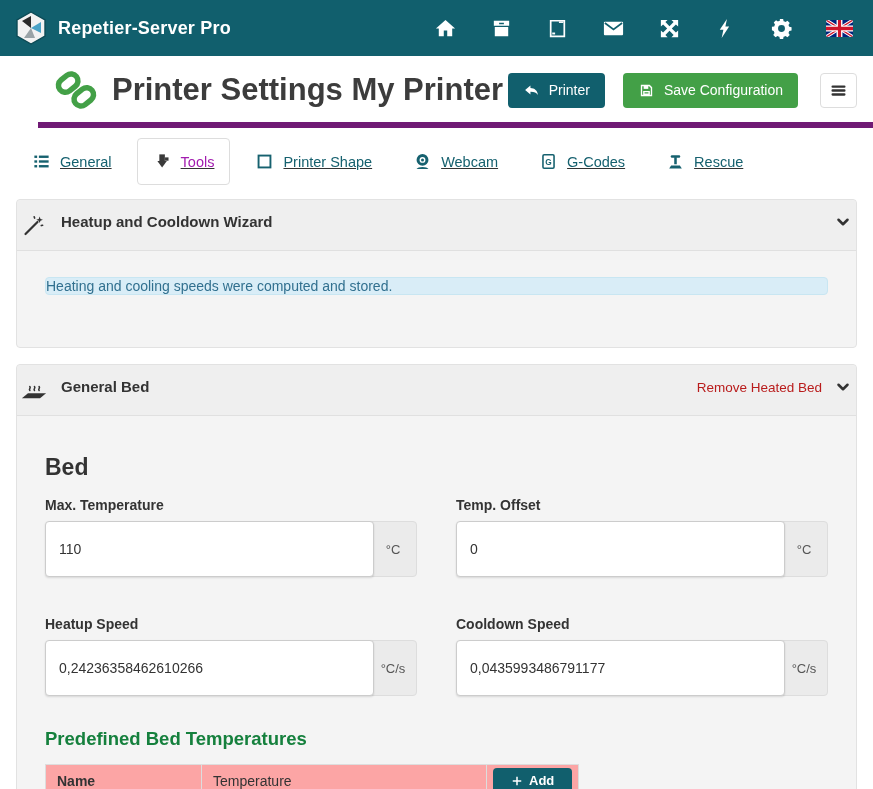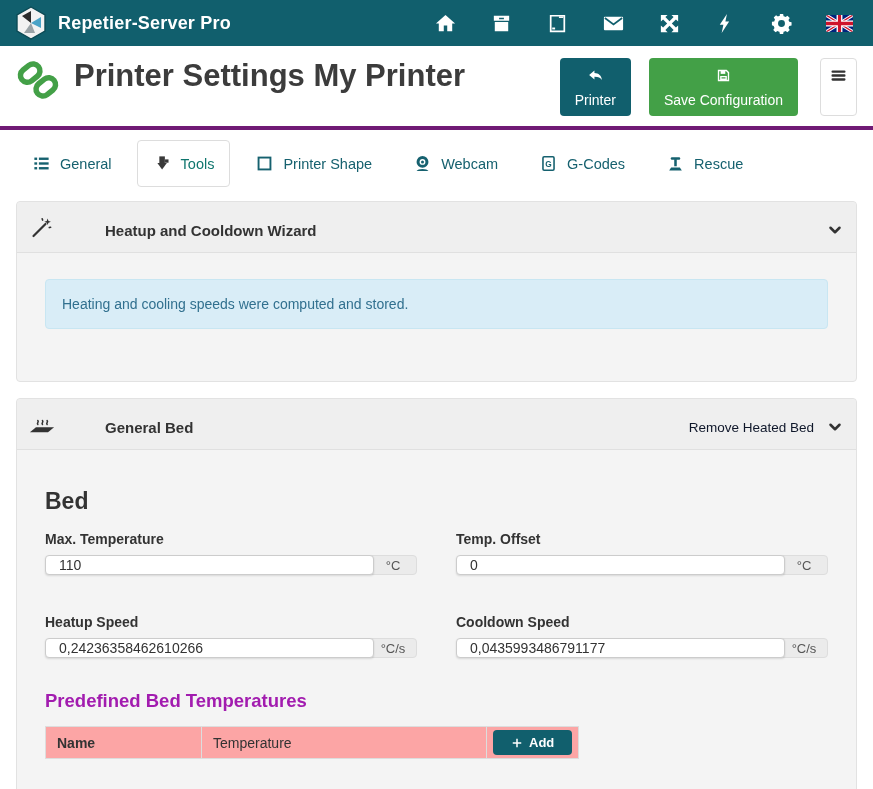--- a/index.html
+++ b/index.html
@@ -7,21 +7,21 @@
   body {
     width: 873px;
     min-height: 789px;
     font-family: "Liberation Sans", sans-serif;
     background: #ffffff;
     color: #333;
   }
 
   
   .navbar {
-    height: 46px;
+    height: 56px;
     background: #115f6d;
     display: flex;
     align-items: center;
     padding: 0 14px;
   }
   .logo-hex { width: 34px; height: 34px; flex: 0 0 auto; }
   .brand {
     color: #fff;
     font-size: 18px;
     font-weight: 700;
@@ -35,22 +35,24 @@
     gap: 33px;
     padding-right: 6px;
   }
   .nav-icon { width: 23px; height: 23px; display: inline-flex; cursor: pointer; }
   .nav-icon svg { width: 100%; height: 100%; }
   .flag { width: 27px; height: 17px; border-radius: 2px; overflow: hidden; }
 
   
   .page-header {
     display: flex;
+    align-items: center;
     padding: 12px 16px 10px 16px;
-    border-bottom: 4px solid #701a75;
+    border-bottom: 6px solid #701a75;
+    margin-left: 38px;
   }
   .chain-icon { width: 44px; height: 44px; }
   .page-title {
     font-size: 31px;
     font-weight: 600;
     color: #3c3c3c;
     margin-left: 14px;
     flex: 1;
     white-space: nowrap;
   }
@@ -59,97 +61,96 @@
     border-radius: 4px;
     font-family: inherit;
     font-size: 14px;
     display: inline-flex;
     align-items: center;
     gap: 9px;
     padding: 9px 15px;
     color: #fff;
     cursor: pointer;
     line-height: 1;
-    flex-direction: column;
   }
   .btn svg { width: 17px; height: 17px; }
   .btn-teal  { background: #115f6d; margin-right: 18px; }
   .btn-green { background: #43a047; margin-right: 22px; }
   .btn-menu {
     background: #fff;
     border: 1px solid #ddd;
     border-radius: 4px;
     padding: 6px 7px;
     cursor: pointer;
     display: inline-flex;
   }
   .btn-menu svg { width: 21px; height: 21px; }
 
   
   .tabs {
     display: flex;
     align-items: center;
     padding: 10px 32px 0 16px;
+    text-decoration: underline;
   }
   .tab {
     display: flex;
     align-items: center;
     gap: 9px;
     padding: 13px 15px;
     margin-right: 9px;
     font-size: 14.5px;
     color: #16616f;
     text-decoration: none;
     cursor: pointer;
     border: 1px solid transparent;
     border-radius: 4px;
   }
   .tab svg { width: 19px; height: 19px; }
   .tab.active {
     border-color: #ddd;
     background: #fff;
-    color: #0f766e;
+    color: #a21caf;
   }
 
   
   .content { padding: 0 16px 8px 16px; }
   .panel {
     background: #f4f4f4;
     border: 1px solid #e2e2e2;
     border-radius: 4px;
     margin-top: 14px;
   }
   .panel-header {
     display: flex;
-    align-items: flex-end;
-    padding: 13px 12px;
+    align-items: flex-start;
+    padding: 13px 4px;
     background: #efefef;
     border-bottom: 1px solid #e0e0e0;
     border-radius: 4px 4px 0 0;
     cursor: pointer;
-    gap: 36px;
   }
   .panel-header .p-icon { width: 26px; height: 24px; margin-right: 14px; display: inline-flex; }
   .panel-title { font-size: 15px; font-weight: 700; color: #333; }
   .panel-header-right { margin-left: auto; display: flex; align-items: center; gap: 12px; }
   .remove-link {
-    color: #0f172a;
+    color: #b91c1c;
     font-size: 13.5px;
     text-decoration: none;
     cursor: pointer;
   }
   .chevron { width: 18px; height: 18px; }
 
   .wizard-body { padding: 26px 28px 52px 28px; }
   .alert-info {
     background: #d9edf7;
     border: 1px solid #c8e6f2;
     color: #31708f;
     border-radius: 4px;
-    padding: 16px;
+    padding: 0;
     font-size: 14px;
   }
 
   .bed-body { padding: 0 28px 42px 28px; }
   .section-title {
     font-size: 23px;
     font-weight: 700;
     color: #333;
     margin: 38px 0 16px 0;
   }
@@ -164,21 +165,21 @@
     display: block;
     font-size: 14px;
     font-weight: 700;
     color: #333;
     margin-bottom: 8px;
   }
   .input-group { display: flex; }
   .input-group input {
     flex: 1;
     min-width: 0;
-    height: 20px;
+    height: 56px;
     border: 1px solid #ccc;
     border-radius: 4px;
     padding: 0 13px;
     font-family: inherit;
     font-size: 14px;
     color: #333;
     background: #fff;
     position: relative;
     z-index: 2;
     box-shadow: 0 1px 2px rgba(0,0,0,.12);
@@ -193,21 +194,21 @@
     display: flex;
     align-items: center;
     justify-content: center;
     font-size: 13px;
     color: #555;
     z-index: 1;
   }
   .table-title {
     font-size: 18.5px;
     font-weight: 700;
-    color: #a21caf;
+    color: #15803d;
     margin: 32px 0 14px 0;
   }
   .temp-table { border-collapse: collapse; background: #fca5a5; }
   .temp-table th, .temp-table td {
     border: 1px solid #ddd;
     padding: 6px 11px;
     font-size: 14px;
     text-align: left;
     color: #333;
   }

